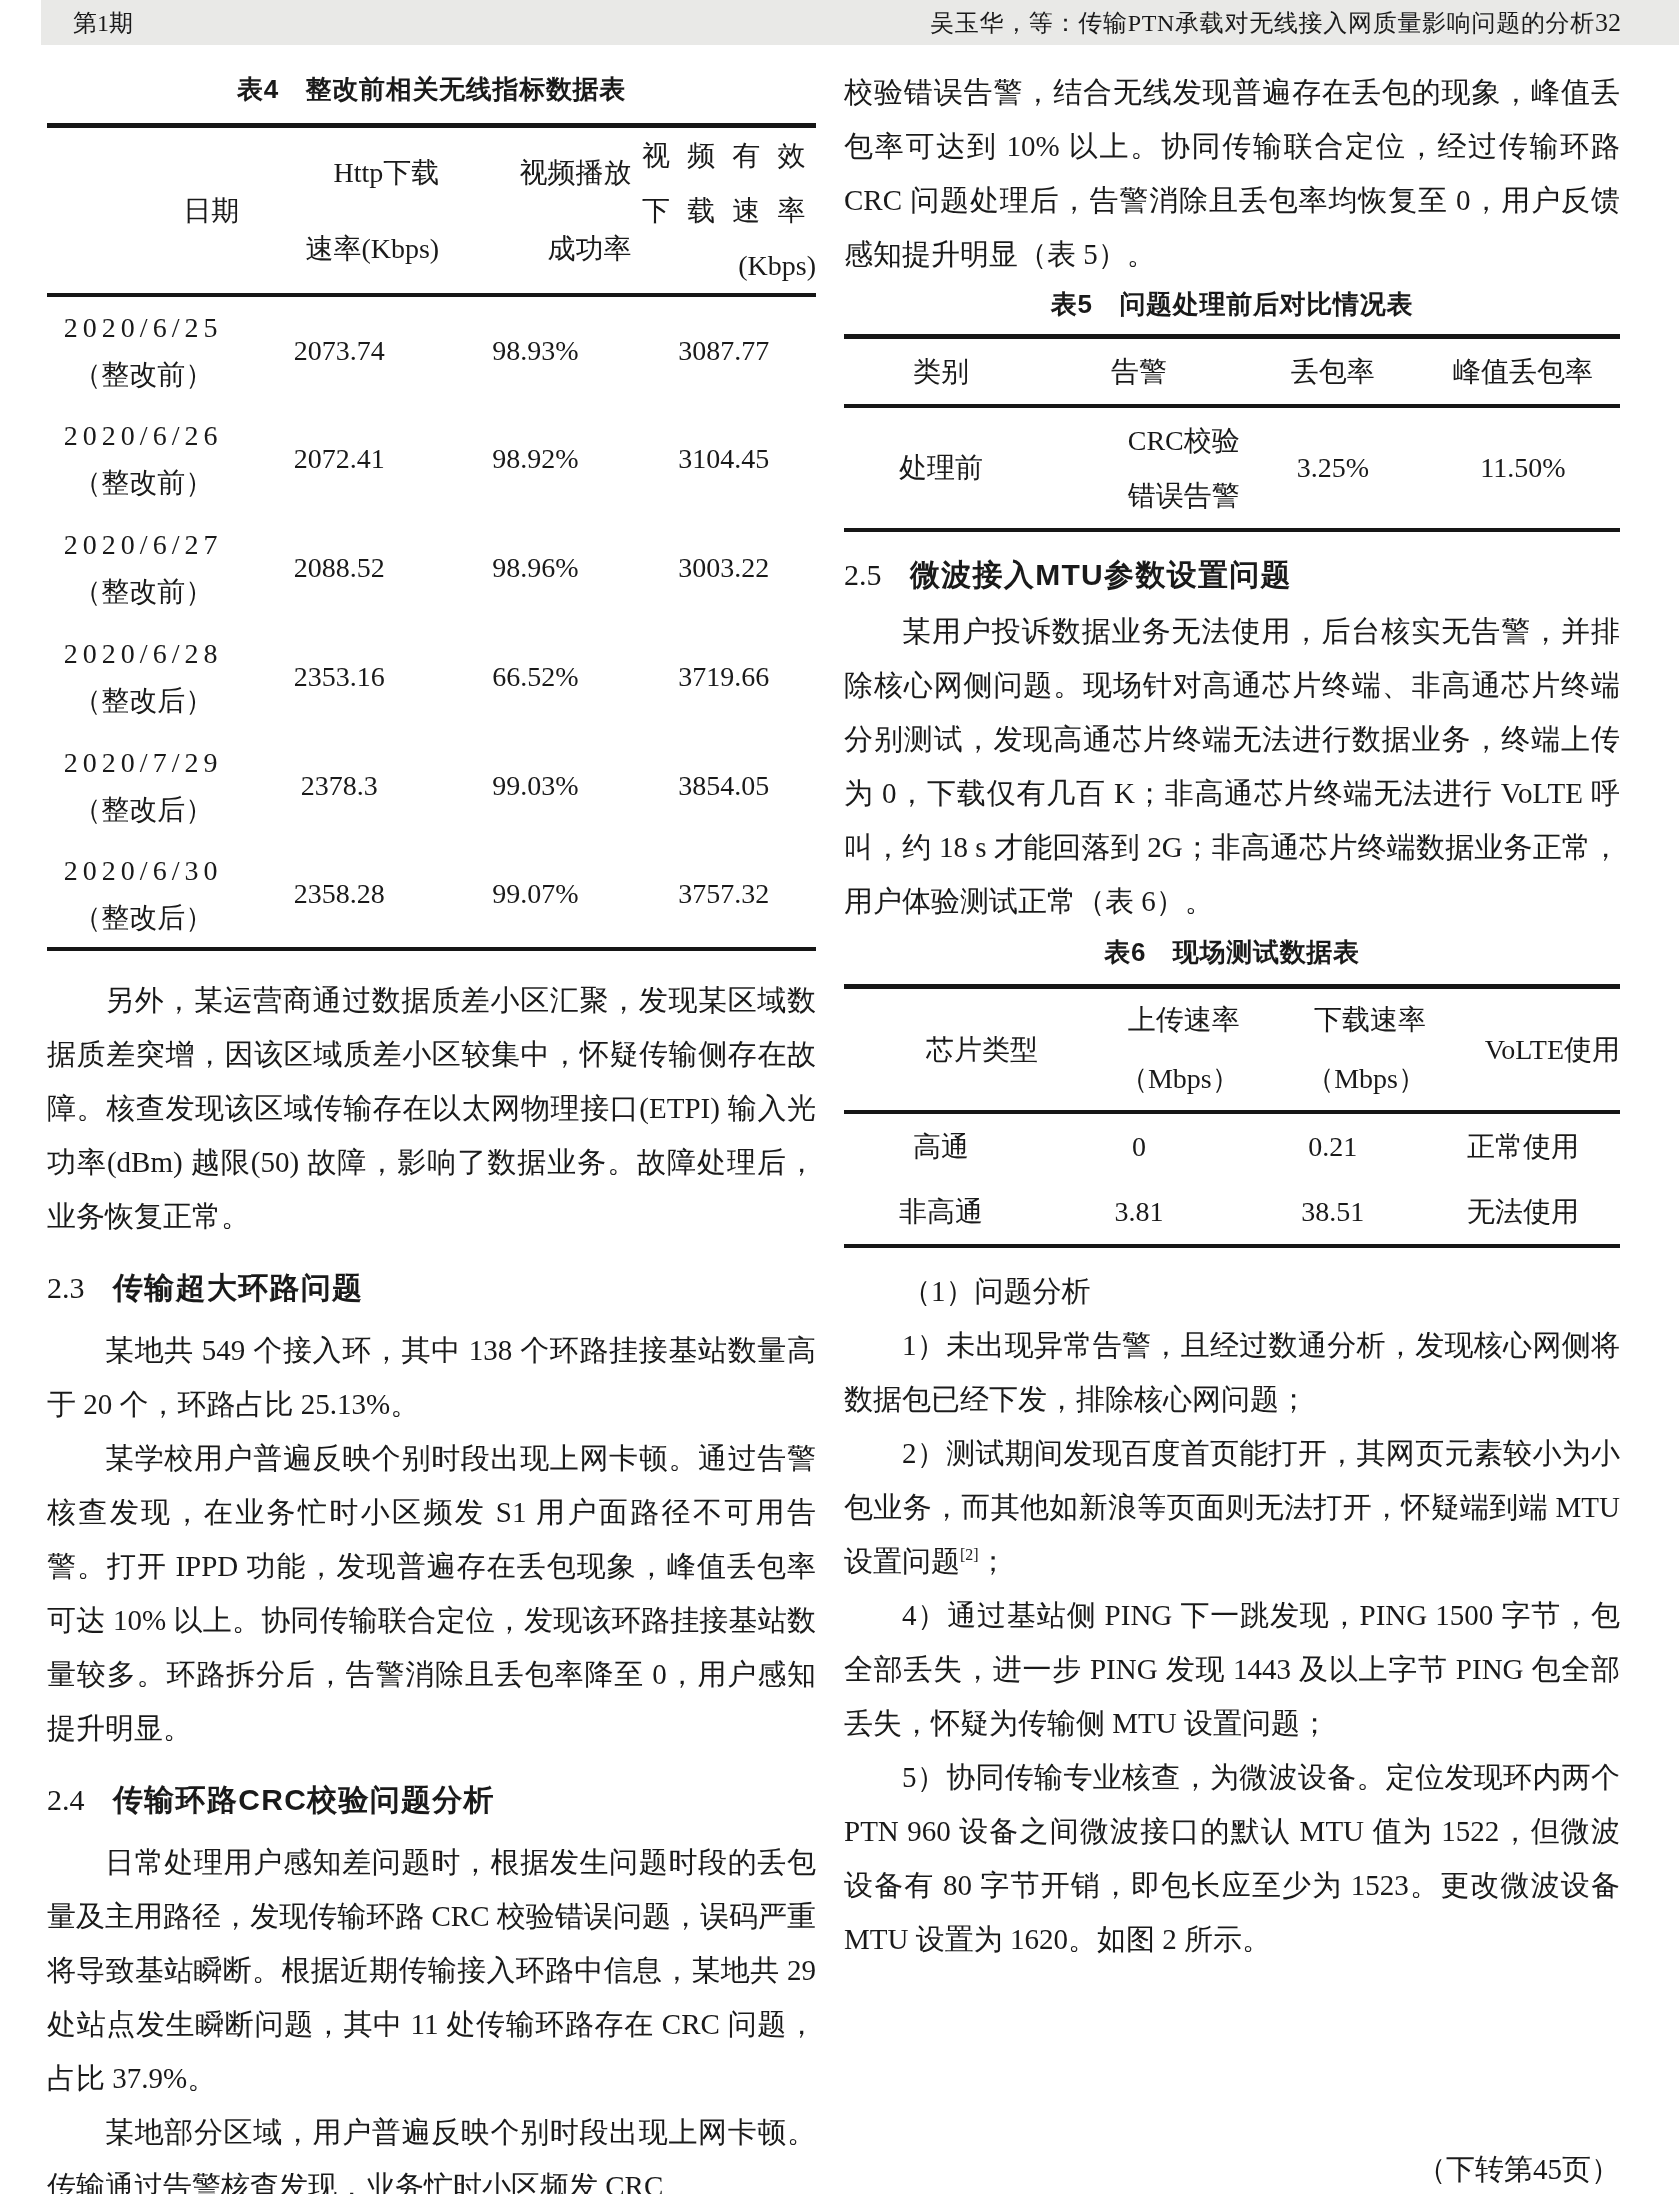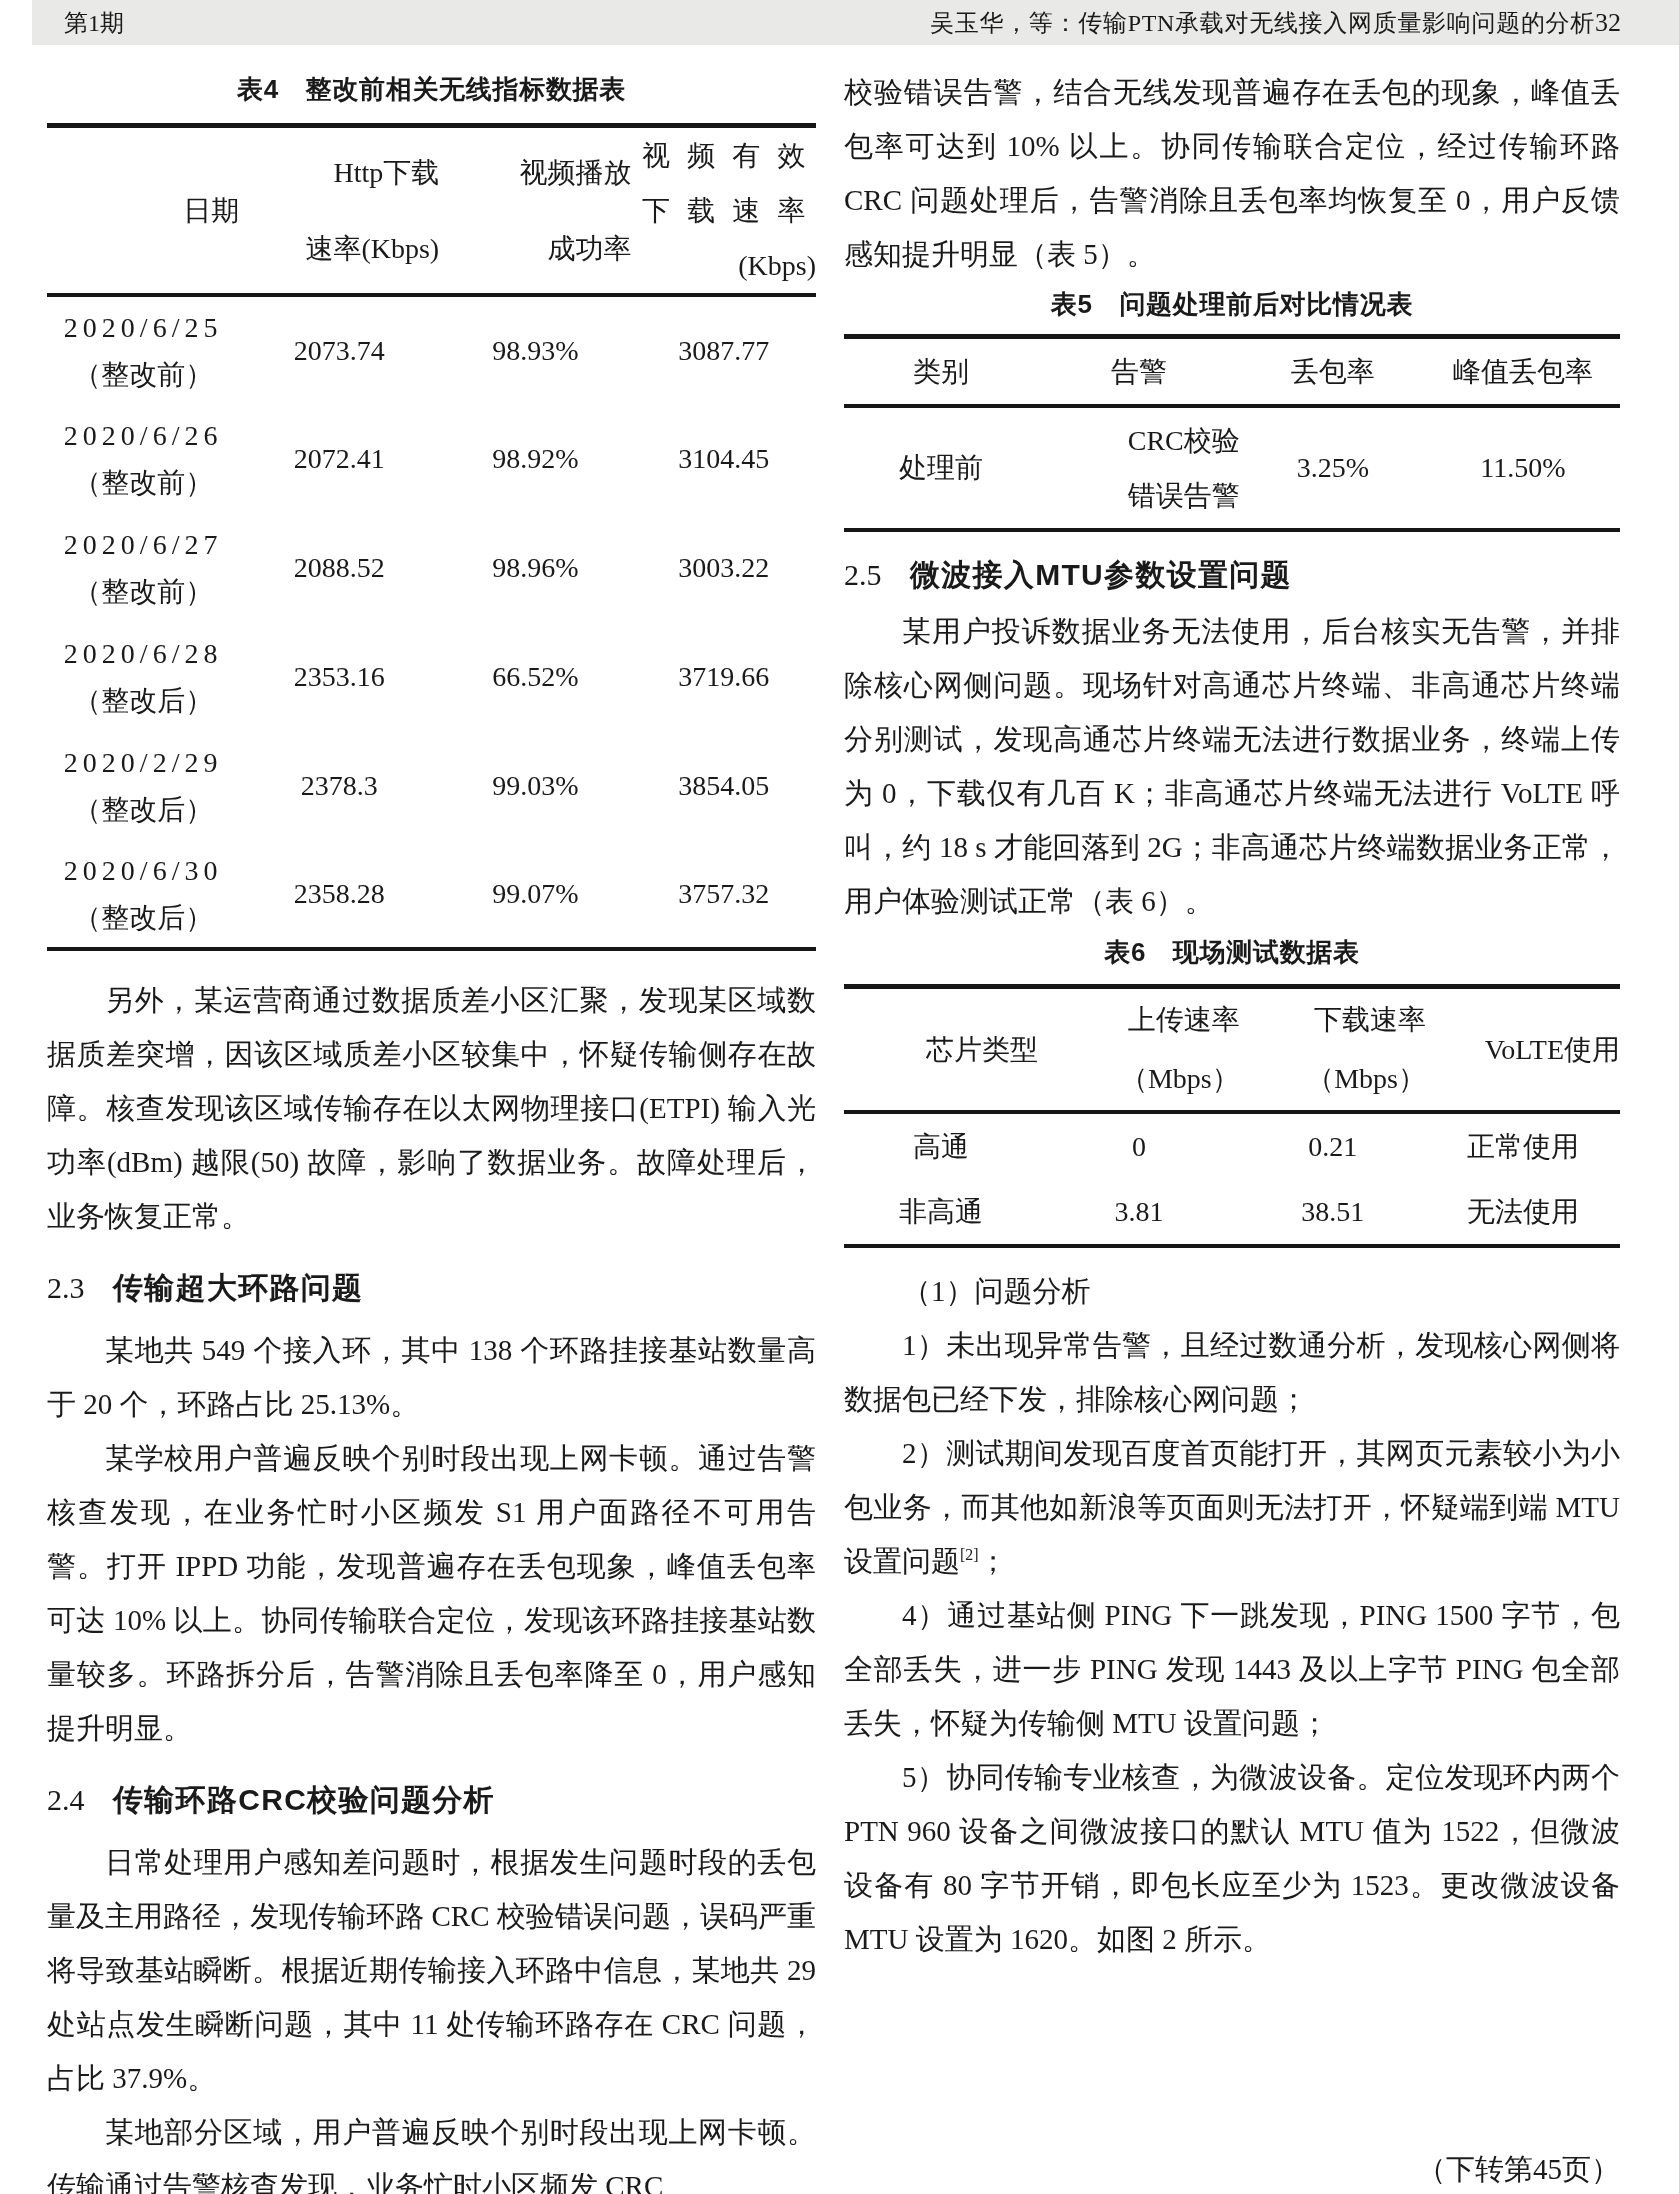--- a/index.html
+++ b/index.html
@@ -12,21 +12,21 @@
   .page{
     position:relative;
     width:1679px;height:2194px;
     background:var(--page-bg);
     color:var(--text);
     font-family:"Liberation Serif","DejaVu Serif",serif;
     overflow:hidden;
   }
   
   .running-head{
-    position:absolute;top:0;left:32px;right:0;height:45px;
+    position:absolute;top:0;left:41px;right:0;height:45px;
     background:var(--band-bg);
     display:flex;align-items:center;
     box-sizing:border-box;padding:0 58px 0 32px;
     font-size:24px;
   }
   .rh-title{flex:1;text-align:right;letter-spacing:0.7px;padding-left:40px;}
   .rh-page{font-size:26px;}
   
   .columns{
     position:absolute;top:65px;left:47px;
@@ -172,21 +172,21 @@
             <td>
               <span class="date-line">2020/6/28</span>
               <span class="tag-line">（整改后）</span>
             </td>
             <td>2353.16</td>
             <td>66.52%</td>
             <td>3719.66</td>
           </tr>
           <tr>
             <td>
-              <span class="date-line">2020/2/29</span>
+              <span class="date-line">2020/7/29</span>
               <span class="tag-line">（整改后）</span>
             </td>
             <td>2378.3</td>
             <td>99.03%</td>
             <td>3854.05</td>
           </tr>
           <tr>
             <td>
               <span class="date-line">2020/6/30</span>
               <span class="tag-line">（整改后）</span>

